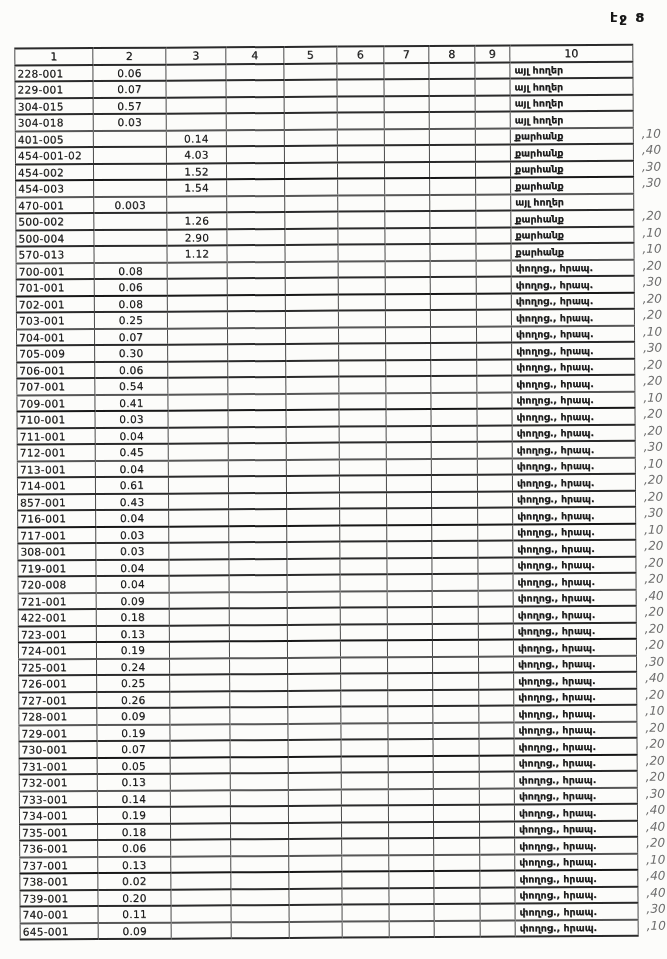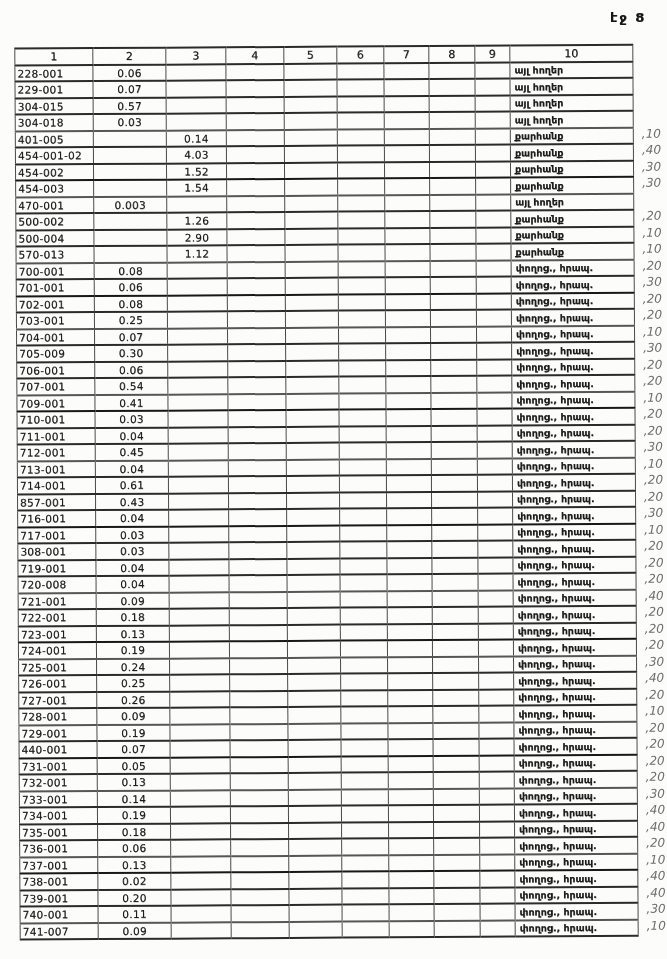--- a/index.html
+++ b/index.html
@@ -554,21 +554,21 @@
             <td class="c4"></td>
             <td class="c5"></td>
             <td class="c6"></td>
             <td class="c7"></td>
             <td class="c8"></td>
             <td class="c9"></td>
             <td class="c10">փողոց., հրապ.</td>
             <td class="mark">,40</td>
           </tr>
           <tr>
-            <td class="c1">722-001</td>
+            <td class="c1">422-001</td>
             <td class="c2">0.18</td>
             <td class="c3"></td>
             <td class="c4"></td>
             <td class="c5"></td>
             <td class="c6"></td>
             <td class="c7"></td>
             <td class="c8"></td>
             <td class="c9"></td>
             <td class="c10">փողոց., հրապ.</td>
             <td class="mark">,20</td>
@@ -658,21 +658,21 @@
             <td class="c4"></td>
             <td class="c5"></td>
             <td class="c6"></td>
             <td class="c7"></td>
             <td class="c8"></td>
             <td class="c9"></td>
             <td class="c10">փողոց., հրապ.</td>
             <td class="mark">,20</td>
           </tr>
           <tr>
-            <td class="c1">440-001</td>
+            <td class="c1">730-001</td>
             <td class="c2">0.07</td>
             <td class="c3"></td>
             <td class="c4"></td>
             <td class="c5"></td>
             <td class="c6"></td>
             <td class="c7"></td>
             <td class="c8"></td>
             <td class="c9"></td>
             <td class="c10">փողոց., հրապ.</td>
             <td class="mark">,20</td>
@@ -801,21 +801,21 @@
             <td class="c4"></td>
             <td class="c5"></td>
             <td class="c6"></td>
             <td class="c7"></td>
             <td class="c8"></td>
             <td class="c9"></td>
             <td class="c10">փողոց., հրապ.</td>
             <td class="mark">,30</td>
           </tr>
           <tr>
-            <td class="c1">741-007</td>
+            <td class="c1">645-001</td>
             <td class="c2">0.09</td>
             <td class="c3"></td>
             <td class="c4"></td>
             <td class="c5"></td>
             <td class="c6"></td>
             <td class="c7"></td>
             <td class="c8"></td>
             <td class="c9"></td>
             <td class="c10">փողոց., հրապ.</td>
             <td class="mark">,10</td>

